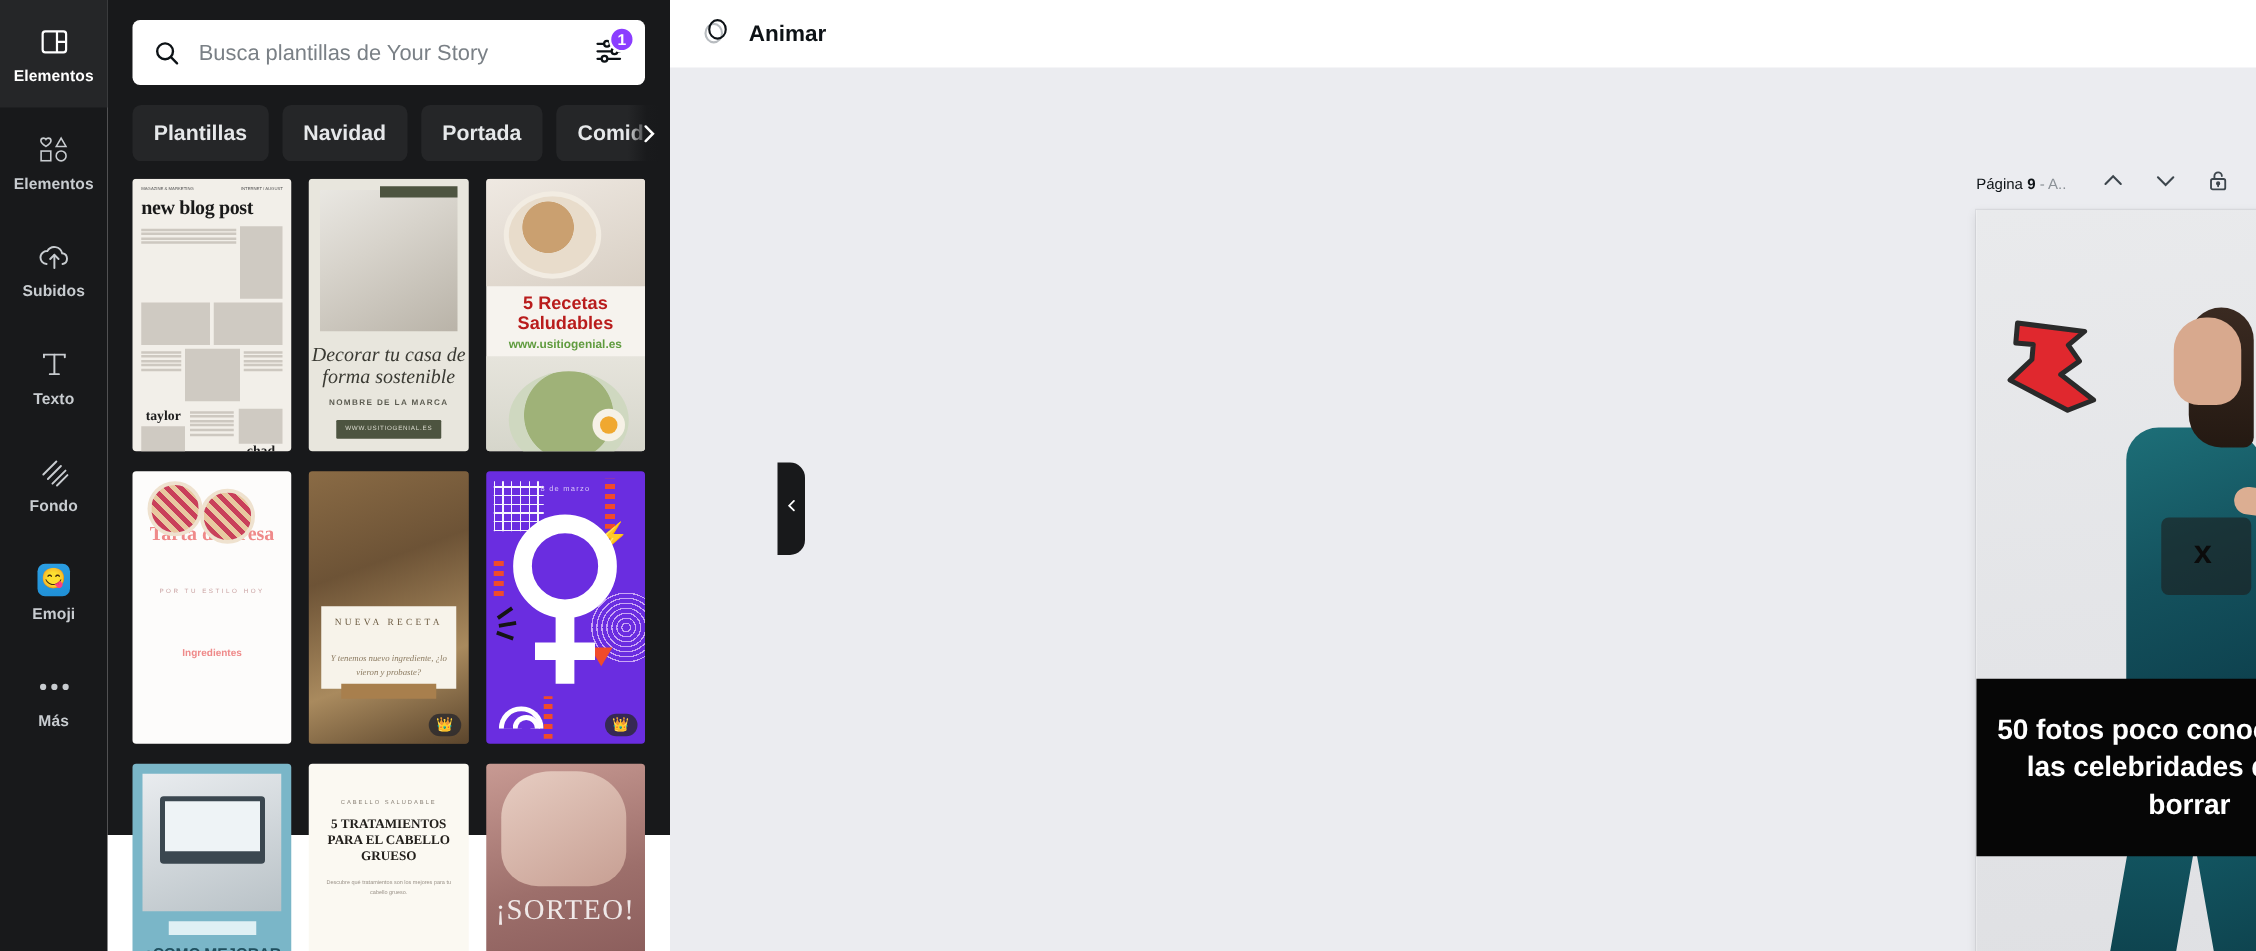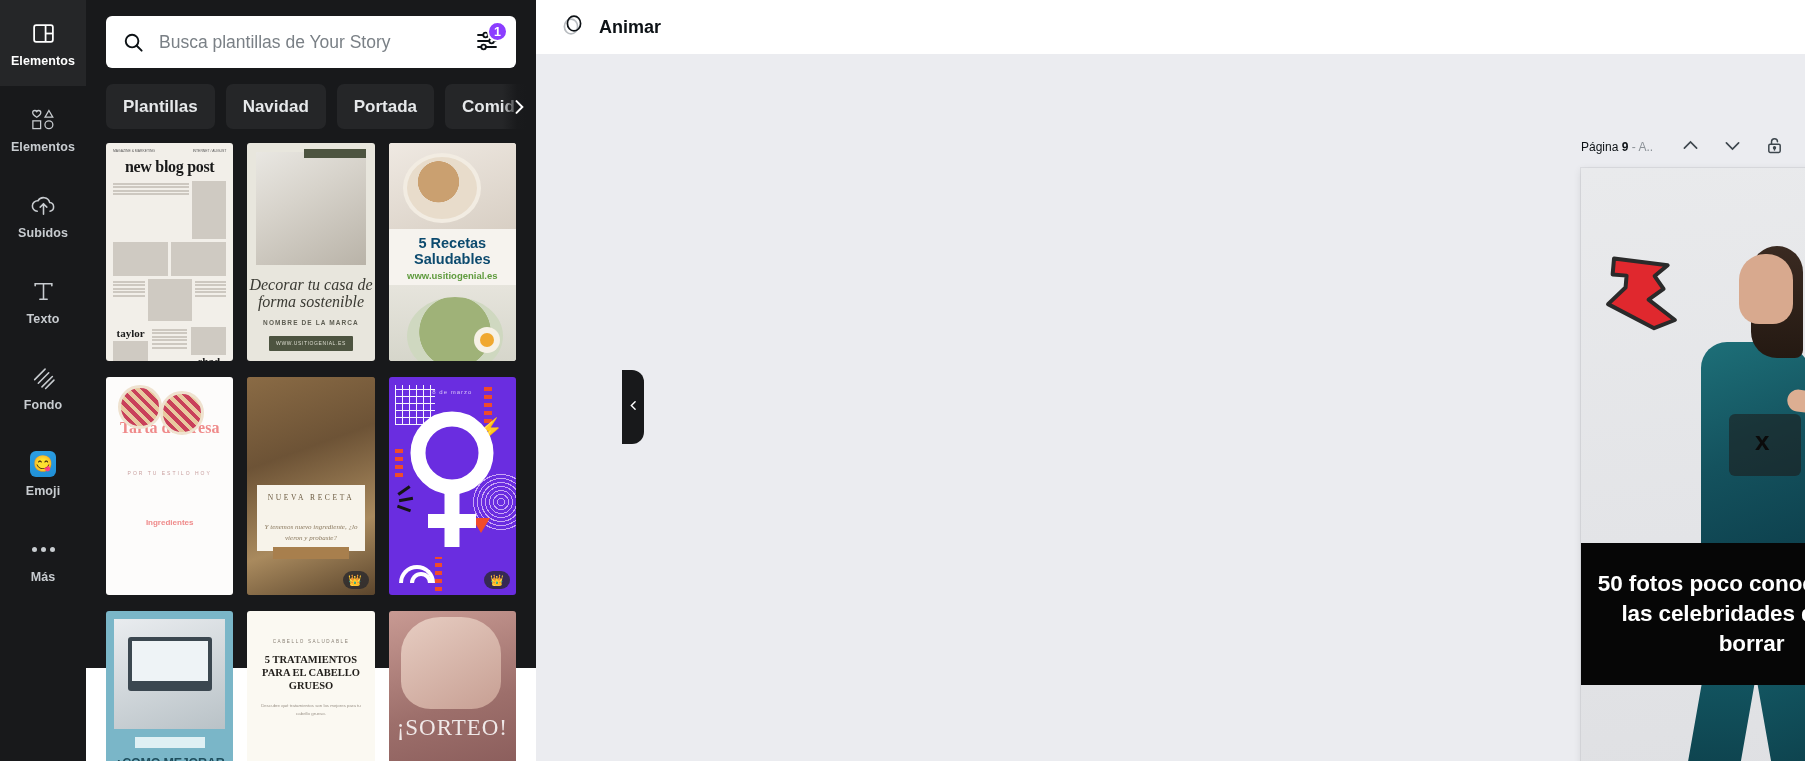--- a/index.html
+++ b/index.html
@@ -107,38 +107,38 @@
   .crown {
     position: absolute; right: 6px; bottom: 6px;
     width: 26px; height: 18px; border-radius: 9px;
     background: rgba(40,40,45,.78);
     display: flex; align-items: center; justify-content: center;
     font-size: 11px; line-height: 1;
   }
 
   
   .t-blog { background: #f2efe9; padding: 6px 7px; }
-  .t-blog .hl { font-family: "Liberation Serif", serif; font-weight: 700; font-size: 16px; color: #191919; text-align: center; letter-spacing: -.3px; margin-top: 5px;}
+  .t-blog .hl { font-family: "Liberation Serif", serif; font-weight: 700; font-size: 16px; color: #191919; text-align: left; letter-spacing: -.3px; margin-top: 5px;}
   .t-blog .kick { display:flex; justify-content:space-between; font-size: 3.4px; color:#555; }
   .t-blog .gray { background: #cfcac2; }
   .t-blog .lines { height: 2px; background: #cdc8c0; margin: 1.6px 0; }
   .t-blog .nm { font-family: "Liberation Serif", serif; font-weight:700; font-size: 11px; text-align:center; color:#1c1c1c; }
 
   .t-deco { background: #e8e6dd; display:flex; flex-direction: column; }
   .t-deco .photo { height: 113px; background: linear-gradient(150deg,#e9e7e2 0%,#d7d3cb 40%,#b9b3a8 100%); position: relative; margin: 9px 9px 0 9px;}
   .t-deco .bar { position:absolute; right:0; top:-3px; width:56%; height:9px; background:#4d5440; }
   .t-deco .ttl { font-family: "Liberation Serif", serif; font-style: italic; font-size: 16px; line-height: 1.05; text-align:center; color:#3a3a33; margin-top: 12px; }
   .t-deco .brand { font-size: 6.5px; letter-spacing: 1.1px; text-align:center; color:#5d5d52; margin-top: 8px; font-weight:700;}
   .t-deco .btn { margin: 10px 22px 0 22px; height: 15px; background:#4d5440; border-radius: 1px; display:flex; align-items:center; justify-content:center; color:#dcdcd0; font-size:5px; letter-spacing:.6px;}
 
   .t-food { background: #f6f3ee; position: relative; display:flex; flex-direction:column; }
   .t-food .top { height: 86px; background: linear-gradient(160deg,#efe9e2,#d8cfc4); }
   .t-food .bowl { position:absolute; left:14px; top:10px; width:78px; height:70px; border-radius:50%; background: radial-gradient(circle at 45% 40%, #caa070 0 38%, #e8dccb 39% 100%); border: 4px solid #f2ece2; }
   .t-food .mid { padding: 6px 4px 0 4px; text-align:center; }
-  .t-food .l1 { color:#0c4a6e; font-weight:800; font-size: 14.5px; line-height:1.12; }
+  .t-food .l1 { color:#b91c1c; font-weight:800; font-size: 14.5px; line-height:1.12; }
   .t-food .url { color:#5f9b3e; font-weight:800; font-size: 9.5px; margin-top: 3px; }
   .t-food .bot { flex:1; background: linear-gradient(180deg,#e6e4dc,#d6d6cb); position:relative; margin-top:4px; }
   .t-food .plate { position:absolute; left:18px; bottom:-14px; width:96px; height:78px; border-radius:50%; background: radial-gradient(circle at 50% 45%, #9fb278 0 55%, #cfd8c0 56% 100%); }
   .t-food .egg { position:absolute; right:16px; bottom:8px; width:26px; height:26px; border-radius:50%; background:#f6f1e6; }
   .t-food .egg:after { content:''; position:absolute; left:6px; top:6px; width:14px; height:14px; border-radius:50%; background:#f0a830; }
 
   .t-tarta { background: #fdfcfb; display:flex; flex-direction:column;gap:28px; }
   .t-tarta .ph { height: 62px; background: linear-gradient(150deg,#f2eeeb,#e2d8d6); position:relative; }
   .t-tarta .pie { position:absolute; width:44px; height:44px; border-radius:50%; background: repeating-linear-gradient(45deg,#c9405a 0 4px,#e8c9a0 4px 8px); border:3px solid #efe2cf; }
   .t-tarta .p1 { left: 12px; top: 8px; }

